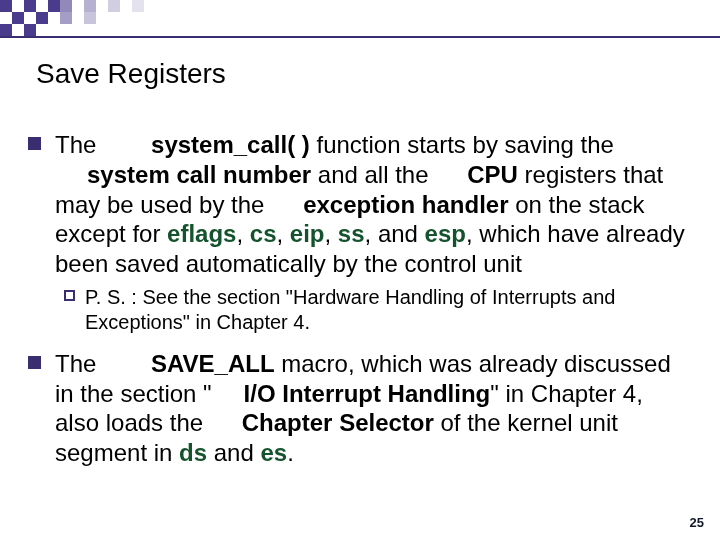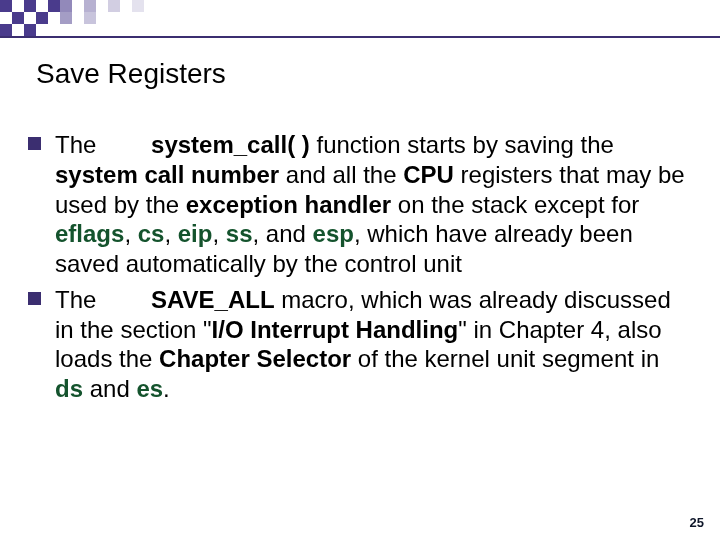--- a/index.html
+++ b/index.html
@@ -94,21 +94,21 @@
     flex: 1 1 auto;
     font-size: 20px;
     line-height: 1.25;
     color: #000;
   }
   .mono {
     font-family: Liberation Sans, sans-serif;
     font-weight: bold;
     margin-left: 48px;
   }
-  .b { font-weight: bold; }
+  .b { font-weight: bold; margin-left: 32px; }
   .r { font-weight: bold; color: #14532d; }
   .slidenum {
     position: absolute;
     right: 16px;
     bottom: 10px;
     font-size: 13px;
     font-weight: bold;
     color: #0f172a;
   }
 </style>
@@ -136,20 +136,24 @@
 
 <div class="content">
 
   <div class="bullet">
     <div class="bullet-mark"></div>
     <div class="bullet-text">
       <span>The </span><span class="mono">system_call( )</span><span> function starts by saving the </span><span class="b">system call number</span><span> and all the </span><span class="b">CPU</span><span> registers that may be used by the </span><span class="b">exception handler</span><span> on the stack except for </span><span class="r">eflags</span><span>, </span><span class="r">cs</span><span>, </span><span class="r">eip</span><span>, </span><span class="r">ss</span><span>, and </span><span class="r">esp</span><span>, which have already been saved automatically by the control unit</span>
     </div>
   </div>
 
+  <div class="sub">
+    <div class="sub-mark"></div>
+    <div class="sub-text">P. S. : See the section "Hardware Handling of Interrupts and Exceptions" in Chapter 4.</div>
+  </div>
 
   <div class="bullet">
     <div class="bullet-mark"></div>
     <div class="bullet-text">
       <span>The </span><span class="mono">SAVE_ALL</span><span> macro, which was already discussed in the section "</span><span class="b">I/O Interrupt Handling</span><span>" in Chapter 4, also loads the </span><span class="b">Chapter Selector</span><span> of the kernel unit segment in </span><span class="r">ds</span><span> and </span><span class="r">es</span><span>.</span>
     </div>
   </div>
 
 </div>
 

